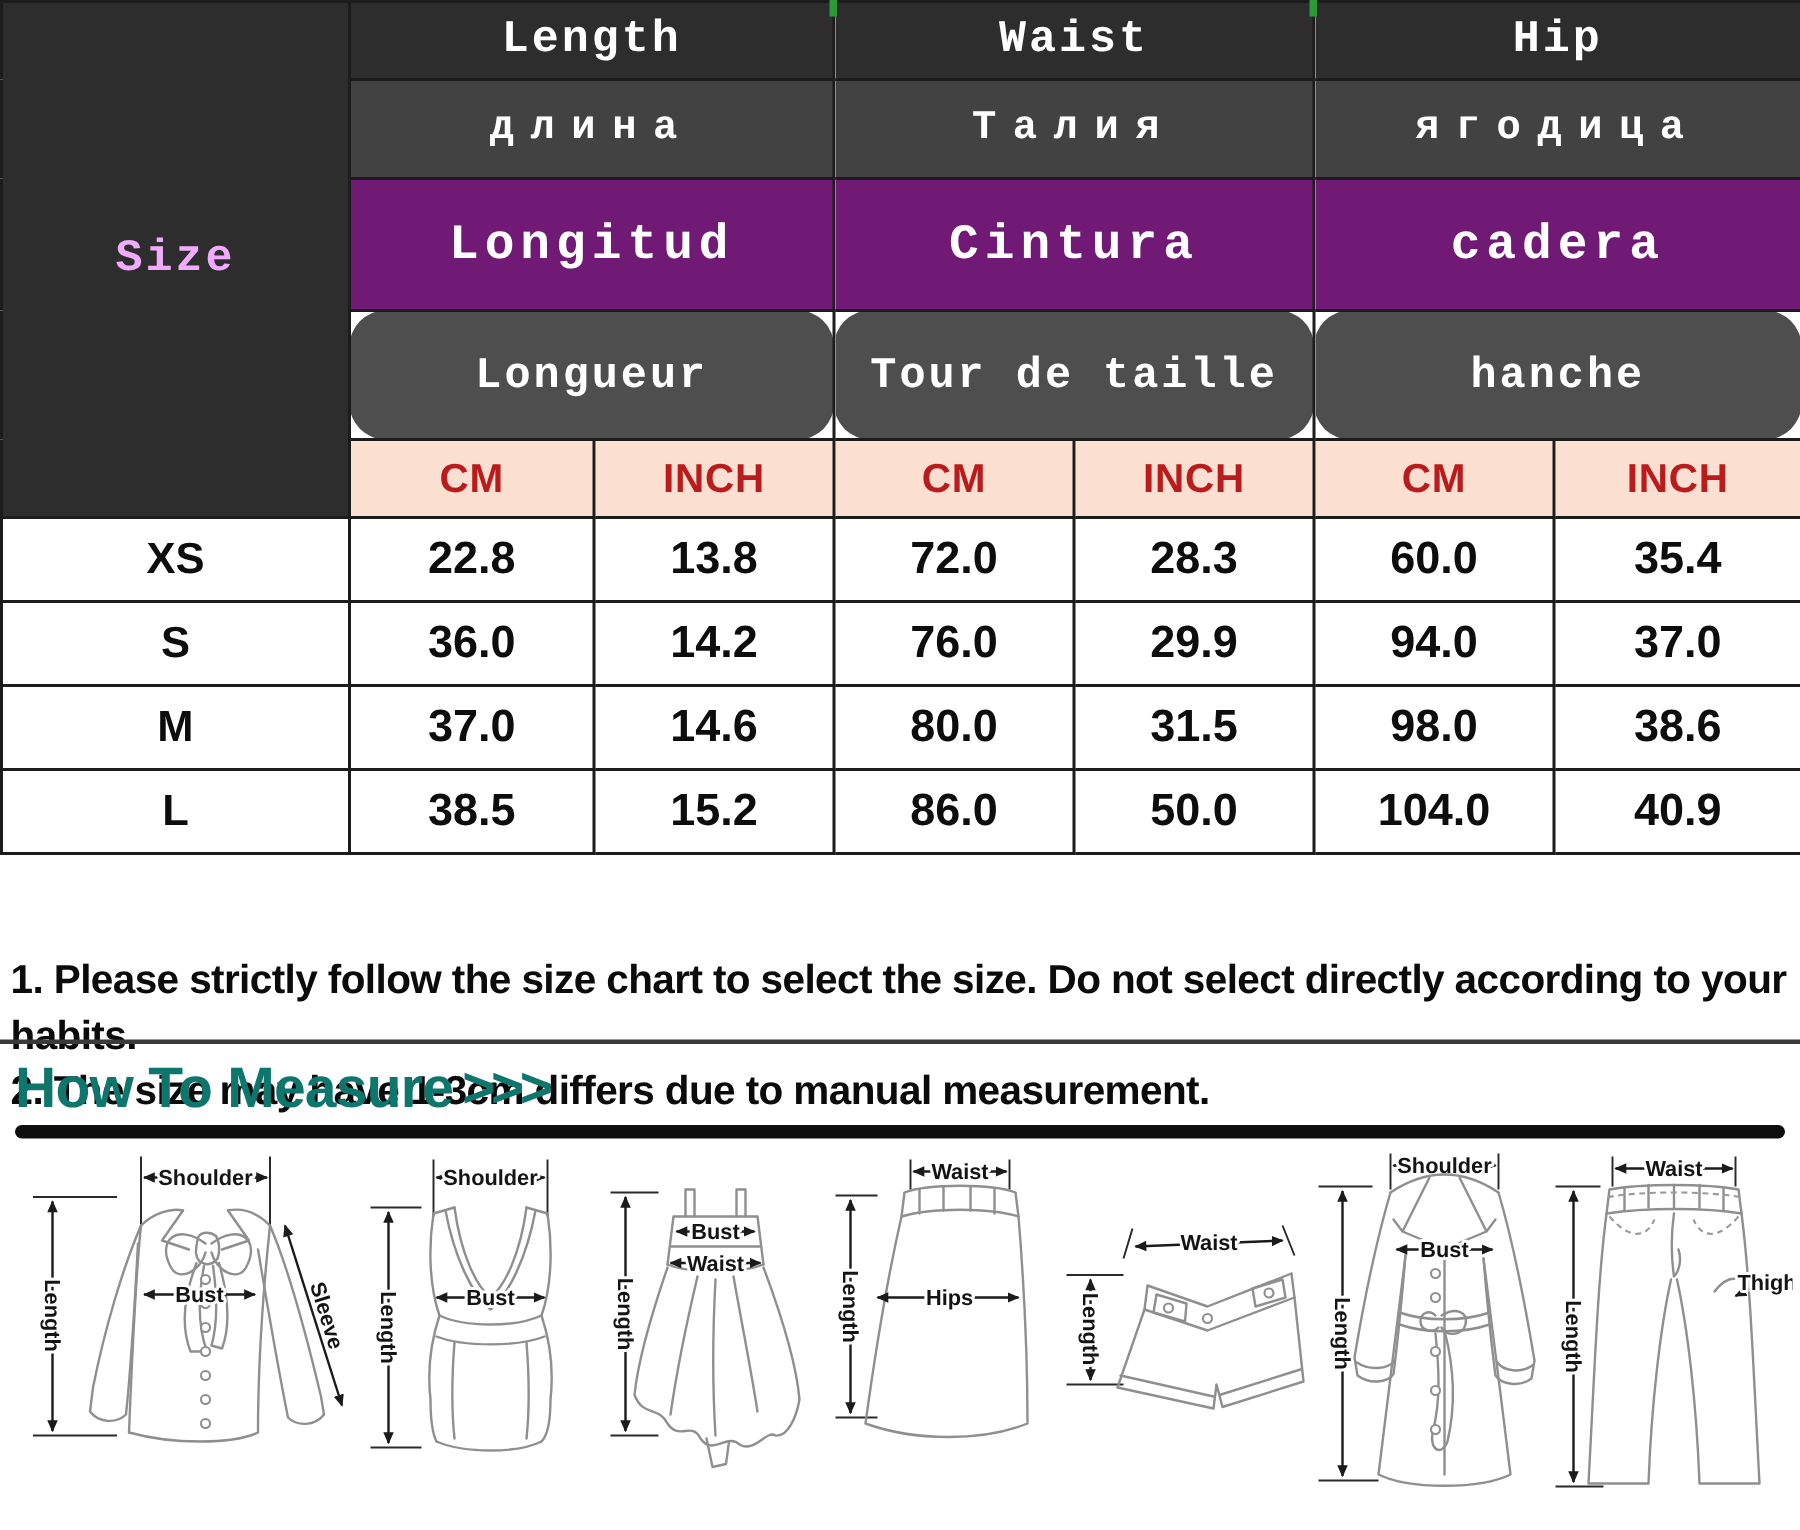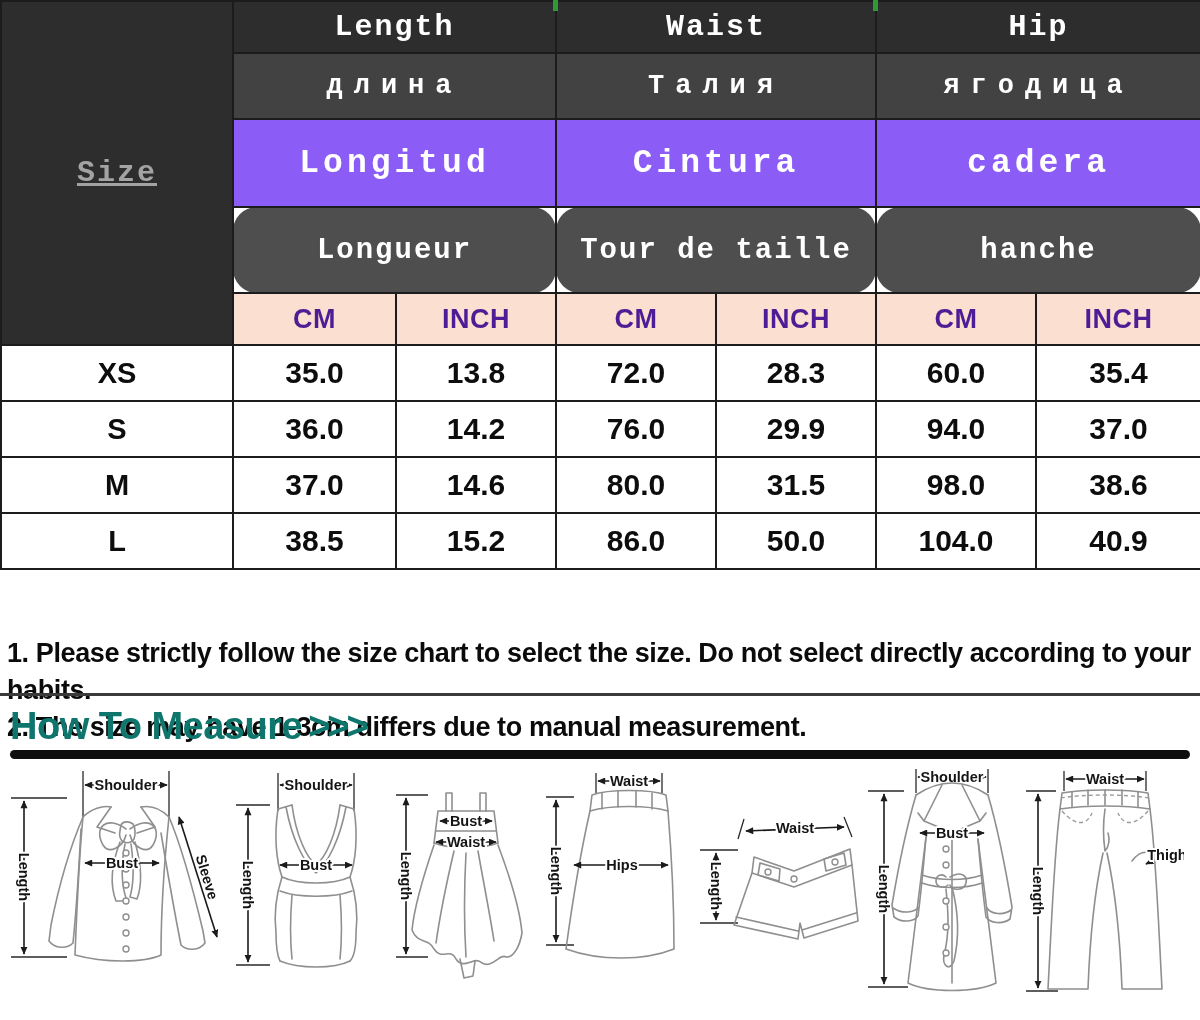--- a/index.html
+++ b/index.html
@@ -8,41 +8,41 @@
 
   
   table.size-table{position:absolute;top:0;left:0;width:1200px;border-collapse:collapse;table-layout:fixed;}
   table.size-table td{border:2px solid #1c1c1c;text-align:center;vertical-align:middle;padding:0;overflow:hidden;}
   td.no-l{border-left:none;}
   td.no-r{border-right:none;}
   td.no-t{border-top:none;}
   .hdr{font-family:"Liberation Mono","DejaVu Sans Mono",monospace;font-weight:bold;color:#ffffff;}
   tr.row-en td{background:#2d2d2d;height:50px;font-size:30px;letter-spacing:2px;}
   tr.row-ru td{background:#424242;height:64px;font-size:27px;letter-spacing:11px;}
-  tr.row-es td{background:#8b5cf6;height:86px;font-size:33px;letter-spacing:4px;}
+  tr.row-es td{background:#701a75;height:86px;font-size:33px;letter-spacing:4px;}
   tr.row-fr td{background:#4e4e4e;height:84px;font-size:29px;letter-spacing:2px;border-radius:24px;}
-  tr.row-units td{background:#fbdfd0;height:50px;color:#4c1d95;font-weight:bold;font-size:27px;letter-spacing:0.5px;}
-  td.corner{background:#313131;color:#a3a3a3;font-family:"Liberation Mono","DejaVu Sans Mono",monospace;
-            font-weight:bold;font-size:50px;letter-spacing:6px;text-decoration:underline;}
+  tr.row-units td{background:#fbdfd0;height:50px;color:#b91c1c;font-weight:bold;font-size:27px;letter-spacing:0.5px;}
+  td.corner{background:#313131;color:#f0abfc;font-family:"Liberation Mono","DejaVu Sans Mono",monospace;
+            font-weight:bold;font-size:50px;letter-spacing:6px;}
   tr.data-row td{background:#ffffff;height:54px;color:#0d0d0d;font-weight:bold;font-size:30px;margin-top:20px;}
   tr.data-row td.size-label{font-size:29px;}
 
   .green-tick{position:absolute;top:0;width:5px;height:11px;background:#2f9a35;z-index:5;}
 
   
   .notes{position:absolute;left:7px;top:635px;width:1190px;color:#0b0b0b;
          font-weight:bold;font-size:27px;letter-spacing:-0.4px;line-height:37px;}
 
   .thin-rule{position:absolute;left:0;top:693px;width:1200px;height:3px;background:#3a3a3a;}
   .measure-head{position:absolute;left:10px;top:705px;color:#0f766e;font-weight:bold;font-size:38px;letter-spacing:-0.5px;}
   .measure-head .chev{letter-spacing:-3px;margin-left:6px;}
   .thick-rule{position:absolute;left:10px;top:750px;width:1180px;height:9px;background:#0e0e0e;border-radius:5px;}
 
   
-  .figures{position:absolute;left:9px;top:765px;height:250px;display:flex;}
+  .figures{position:absolute;left:20px;top:765px;height:250px;display:flex;}
   .fig{display:block;height:250px;}
   .fig .g{stroke:#8f8f8f;stroke-width:1.6;fill:none;stroke-linecap:round;stroke-linejoin:round;}
   .fig .gd{stroke:#9a9a9a;stroke-width:1.4;fill:none;stroke-dasharray:4 3;}
   .fig .gb{stroke:#8f8f8f;stroke-width:1.4;fill:#ffffff;}
   .fig .dim{stroke:#1b1b1b;stroke-width:1.6;fill:none;}
   .fig .ext{stroke:#2a2a2a;stroke-width:1.3;fill:none;}
   .fig text{font-family:"Liberation Sans",sans-serif;font-weight:bold;font-size:14.5px;fill:#141414;
             text-anchor:middle;paint-order:stroke;stroke:#ffffff;stroke-width:4px;stroke-linejoin:round;}
 </style>
 </head>
@@ -85,21 +85,21 @@
       <tr class="row-units">
         <td>CM</td>
         <td>INCH</td>
         <td>CM</td>
         <td>INCH</td>
         <td>CM</td>
         <td class="no-r">INCH</td>
       </tr>
       <tr class="data-row">
         <td class="size-label no-l">XS</td>
-        <td>35.0</td>
+        <td>22.8</td>
         <td>13.8</td>
         <td>72.0</td>
         <td>28.3</td>
         <td>60.0</td>
         <td class="no-r">35.4</td>
       </tr>
       <tr class="data-row">
         <td class="size-label no-l">S</td>
         <td>36.0</td>
         <td>14.2</td>

